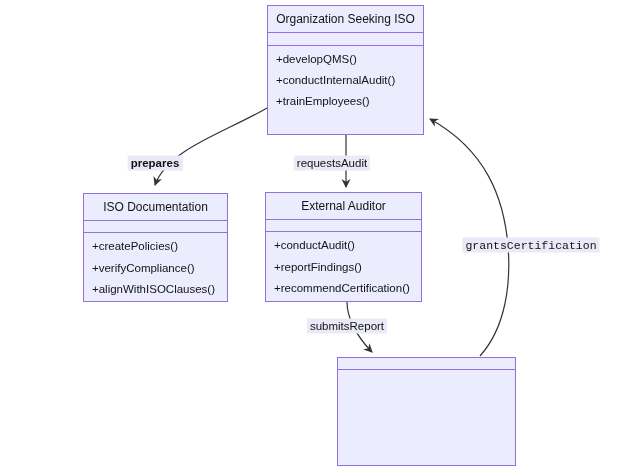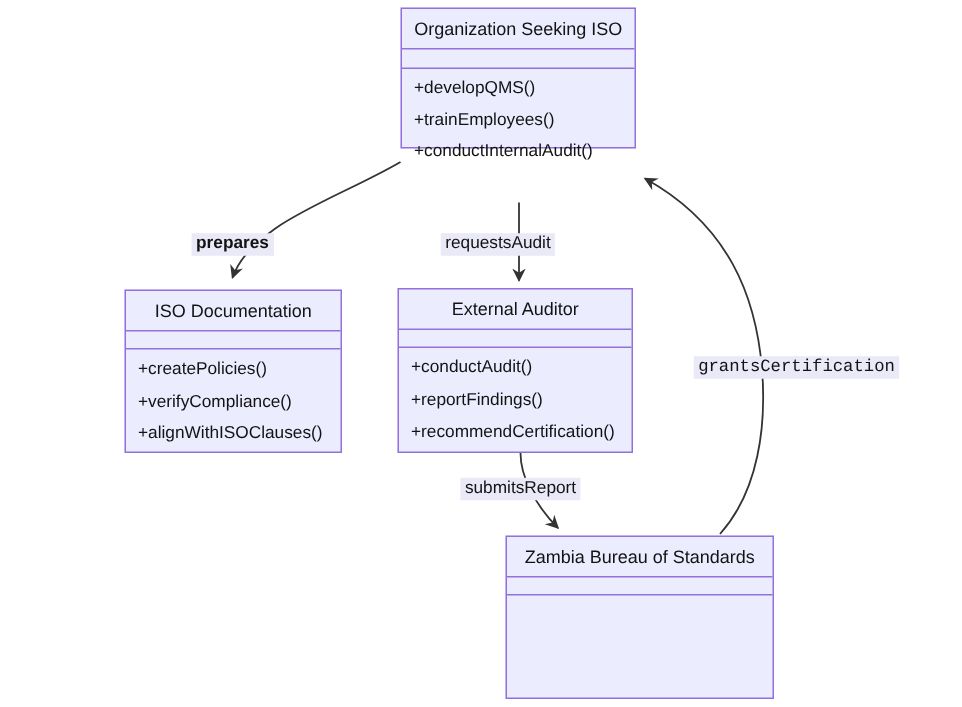--- a/index.html
+++ b/index.html
@@ -52,21 +52,21 @@
   .class-attrs {
     height: 12px;
     border-bottom: 1px solid var(--node-border);
   }
   .class-methods {
     padding: 3px 8px;
     font-size: 11.5px;
     line-height: 21.5px;
     white-space: nowrap;
   }
-  .node-org     { left: 267px; top:   5px; width: 157px; height: 94px; }
+  .node-org     { left: 267px; top:   5px; width: 157px; height: 130px; }
   .node-org .class-attrs { height: 13px; }
   .node-org .class-methods { line-height: 21px; }
   .node-iso     { left:  83px; top: 193px; width: 145px; height: 109px; }
   .node-auditor { left: 265px; top: 192px; width: 157px; height: 110px; }
   .node-zambia  { left: 337px; top: 357px; width: 179px; height: 109px; }
   .edge-label {
     position: absolute;
     transform: translate(-50%, -50%);
     background: var(--label-bg);
     padding: 0 3px;
@@ -82,22 +82,22 @@
 </head>
 <body>
 
 <div class="canvas">
 
   <div class="class-node node-org">
     <div class="class-title">Organization Seeking ISO</div>
     <div class="class-attrs"></div>
     <div class="class-methods">
       <div>+developQMS()</div>
+      <div>+conductInternalAudit()</div>
       <div>+trainEmployees()</div>
-      <div>+conductInternalAudit()</div>
     </div>
   </div>
 
   <div class="class-node node-iso">
     <div class="class-title">ISO Documentation</div>
     <div class="class-attrs"></div>
     <div class="class-methods">
       <div>+createPolicies()</div>
       <div>+verifyCompliance()</div>
       <div>+alignWithISOClauses()</div>
@@ -108,21 +108,20 @@
     <div class="class-title">External Auditor</div>
     <div class="class-attrs"></div>
     <div class="class-methods">
       <div>+conductAudit()</div>
       <div>+reportFindings()</div>
       <div>+recommendCertification()</div>
     </div>
   </div>
 
   <div class="class-node node-zambia">
-    <div class="class-title">Zambia Bureau of Standards</div>
     <div class="class-attrs"></div>
   </div>
 
   <svg class="edge-layer" viewBox="0 0 641 471" xmlns="http://www.w3.org/2000/svg">
     <defs>
       <marker id="arrow" markerWidth="11" markerHeight="11" refX="8" refY="4.5" orient="auto" markerUnits="userSpaceOnUse">
         <path class="arrowhead" d="M0,0 L9,4.5 L0,9 L2.8,4.5 Z"></path>
       </marker>
     </defs>
     <path class="edge" d="M267,108 C224,133 168,149 155,185" marker-end="url(#arrow)"></path>

